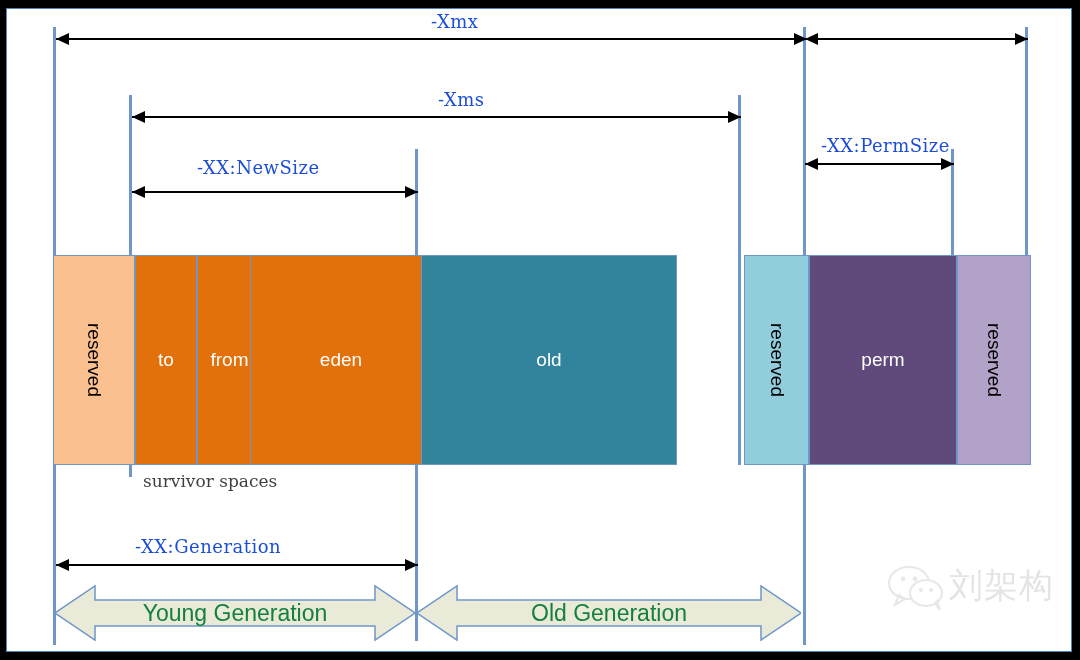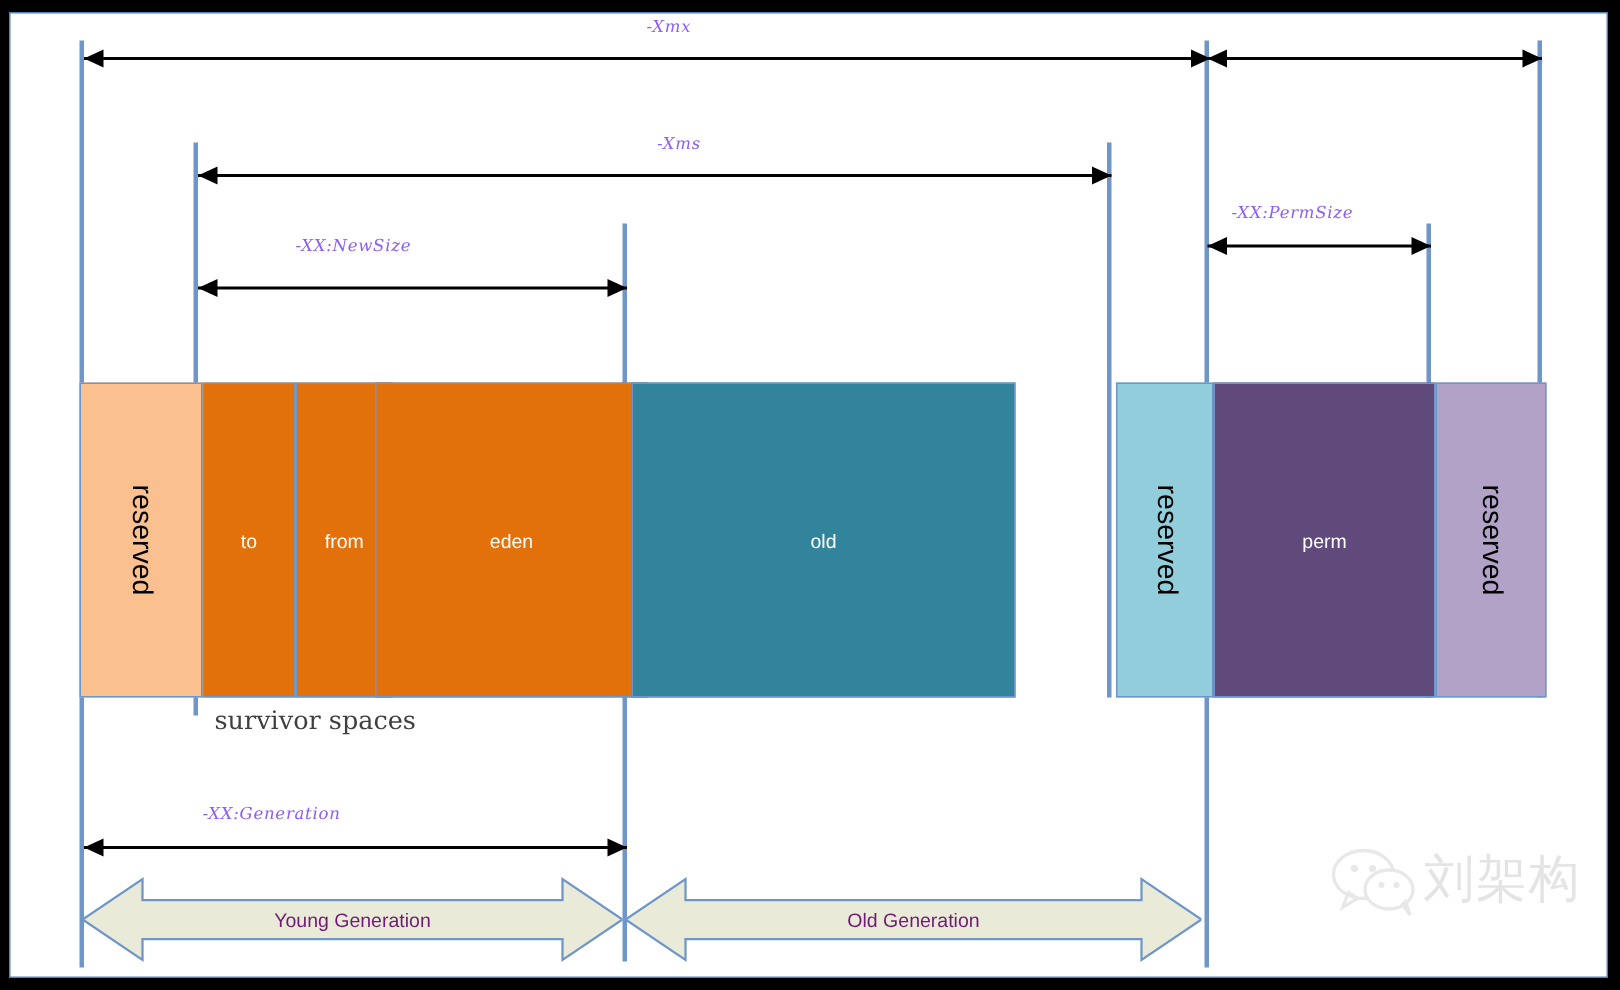--- a/index.html
+++ b/index.html
@@ -48,46 +48,45 @@
     width: 0; height: 0;
     border-top: 6px solid transparent;
     border-bottom: 6px solid transparent;
   }
   .dim .head.left  { left: 0;  border-right: 13px solid #000000; }
   .dim .head.right { right: 0; border-left: 13px solid #000000; }
 
   .dim-label {
     position: absolute;
     font-family: "DejaVu Serif", serif;
-    font-size: 11px;
-    color: #8b5cf6;
+    font-size: 18px;
+    color: #1d4ed8;
     white-space: nowrap;
     letter-spacing: 0.5px;
-    font-style: italic;
   }
 
   
   #membar {
     position: absolute;
     left: 46px;
     top: 246px;
     height: 210px;
   }
   .seg {
     position: absolute;
     top: 0;
     height: 210px;
     border: 1px solid #6f96c9;
     display: flex;
     align-items: center;
     justify-content: center;
     overflow: hidden;
   }
   .seg .lbl-h {
-    font-size: 13px;
+    font-size: 19px;
     color: #ffffff;
     white-space: nowrap;
   }
   .seg .lbl-v {
     font-size: 19px;
     white-space: nowrap;
     transform: rotate(90deg);
   }
   .seg.reserved-young .lbl-v { color: #000000; }
   .seg.reserved-old   .lbl-v { color: #000000; }
@@ -107,22 +106,22 @@
     position: absolute;
     height: 62px;
   }
   .genarrow svg { display: block; width: 100%; height: 100%; }
   .genarrow .gentext {
     position: absolute;
     top: 0; left: 0; right: 0; bottom: 0;
     display: flex;
     align-items: center;
     justify-content: center;
-    font-size: 13px;
-    color: #701a75;
+    font-size: 23px;
+    color: #15803d;
     white-space: nowrap;
     pointer-events: none;
     text-align: center;
   }
 
   
   #watermark {
     position: absolute;
     left: 880px;
     top: 550px;

